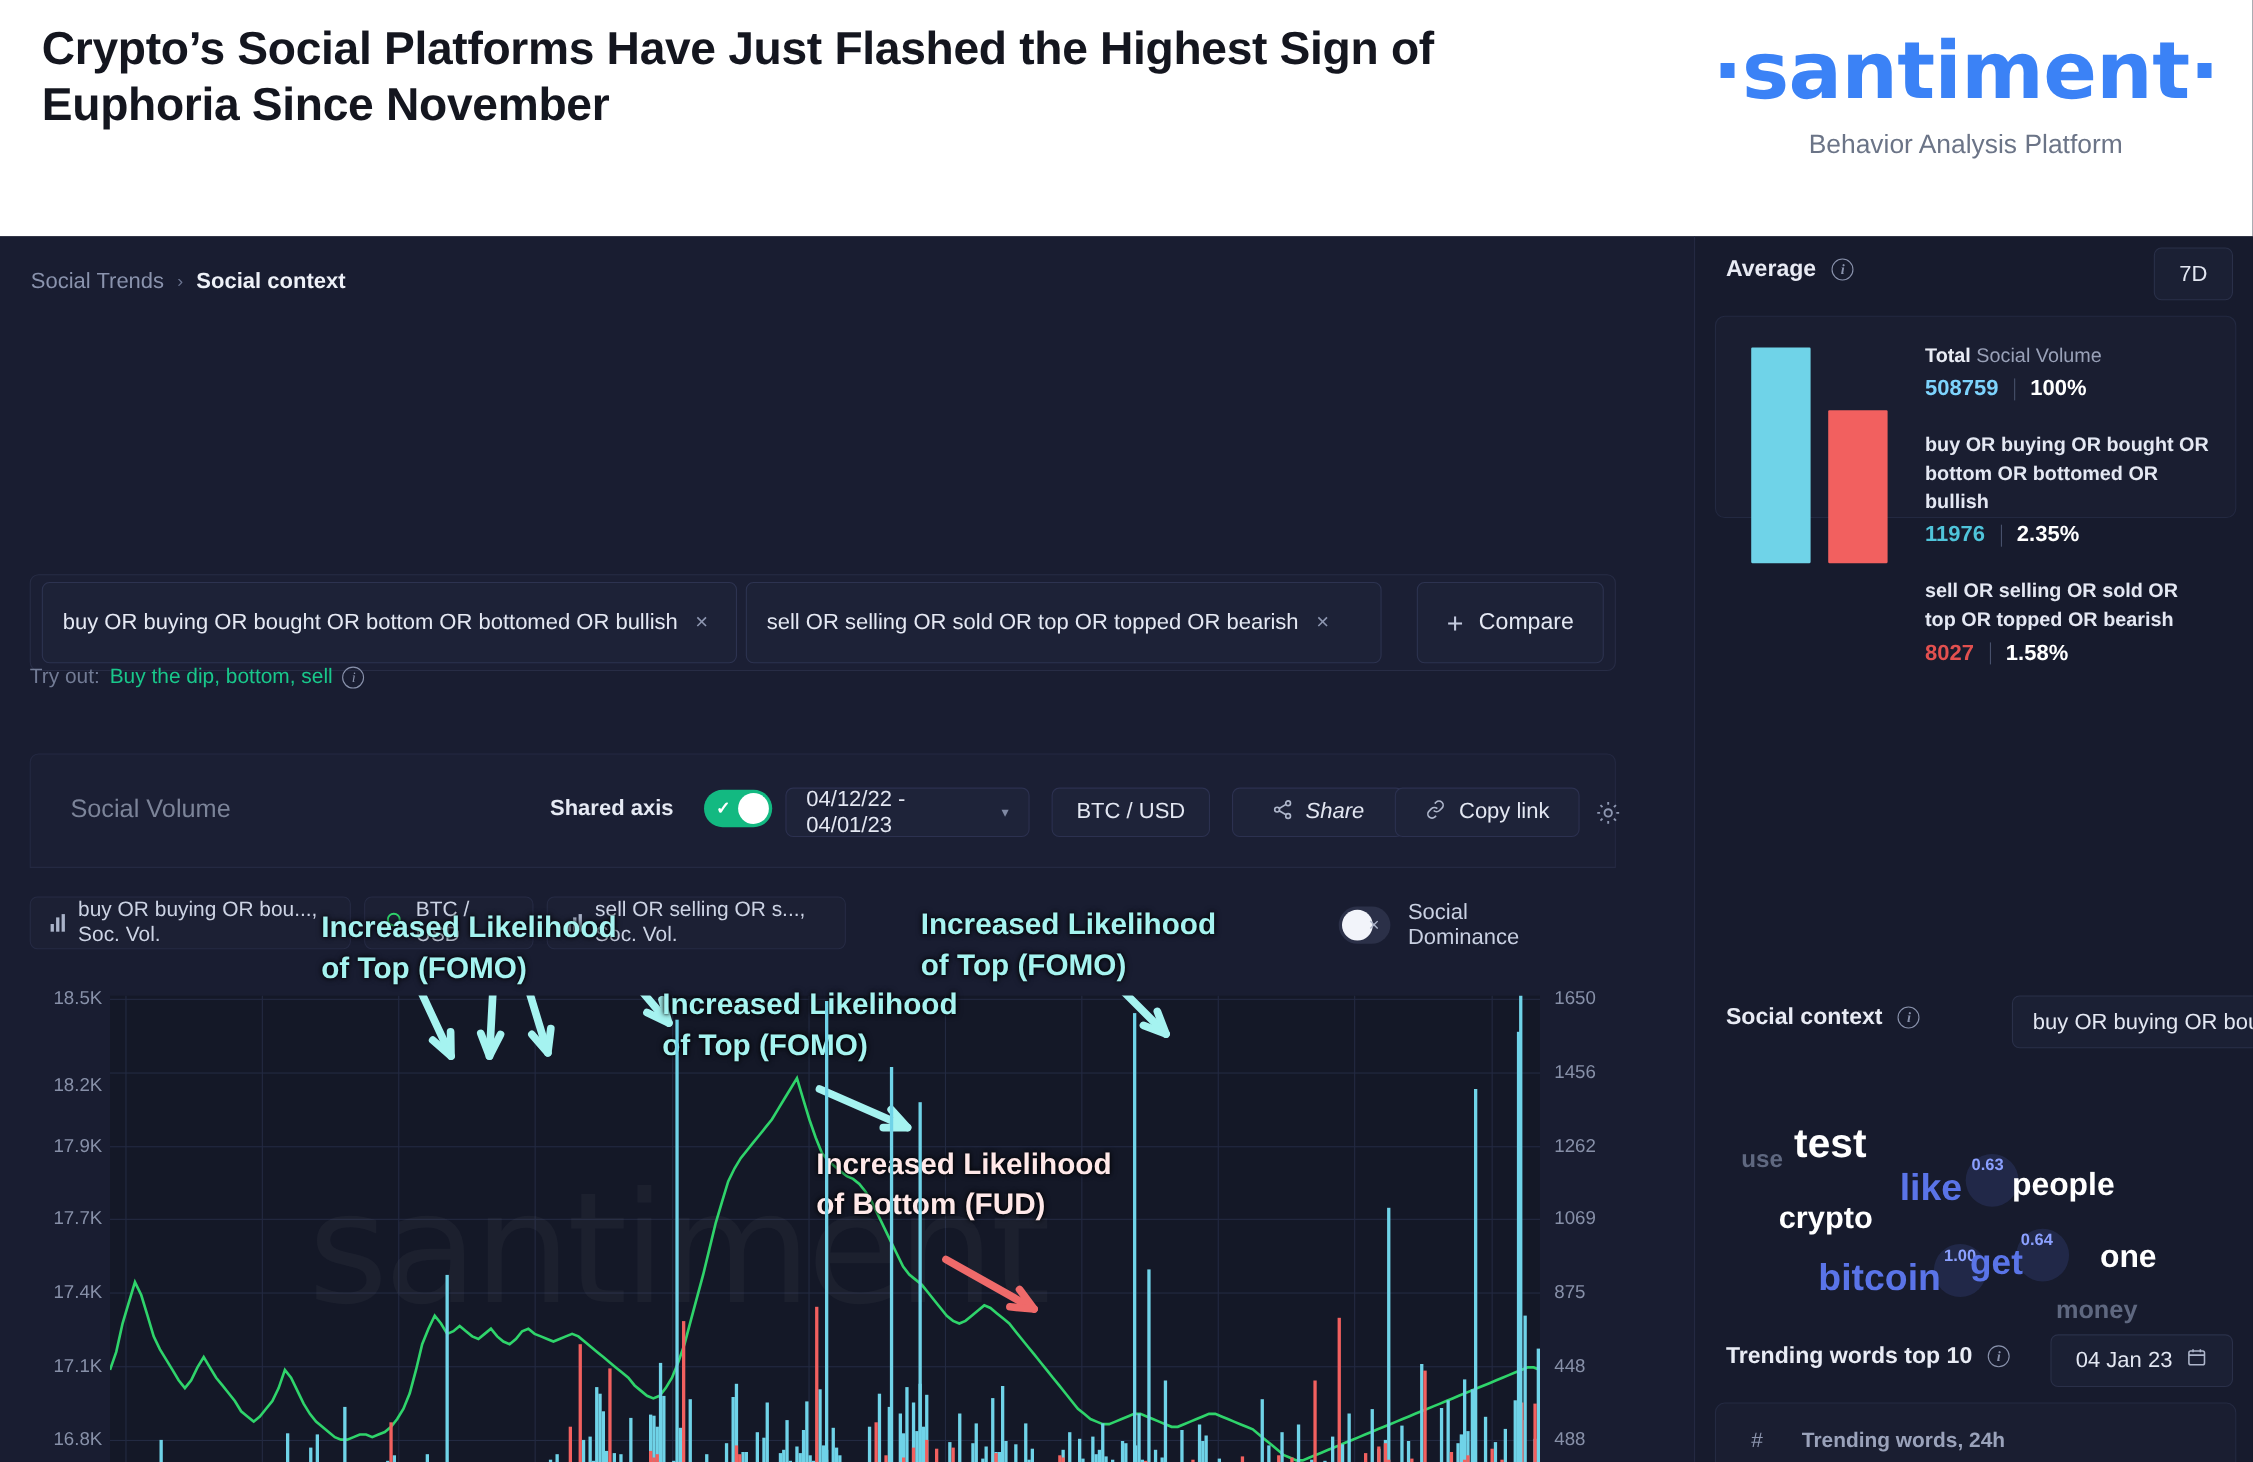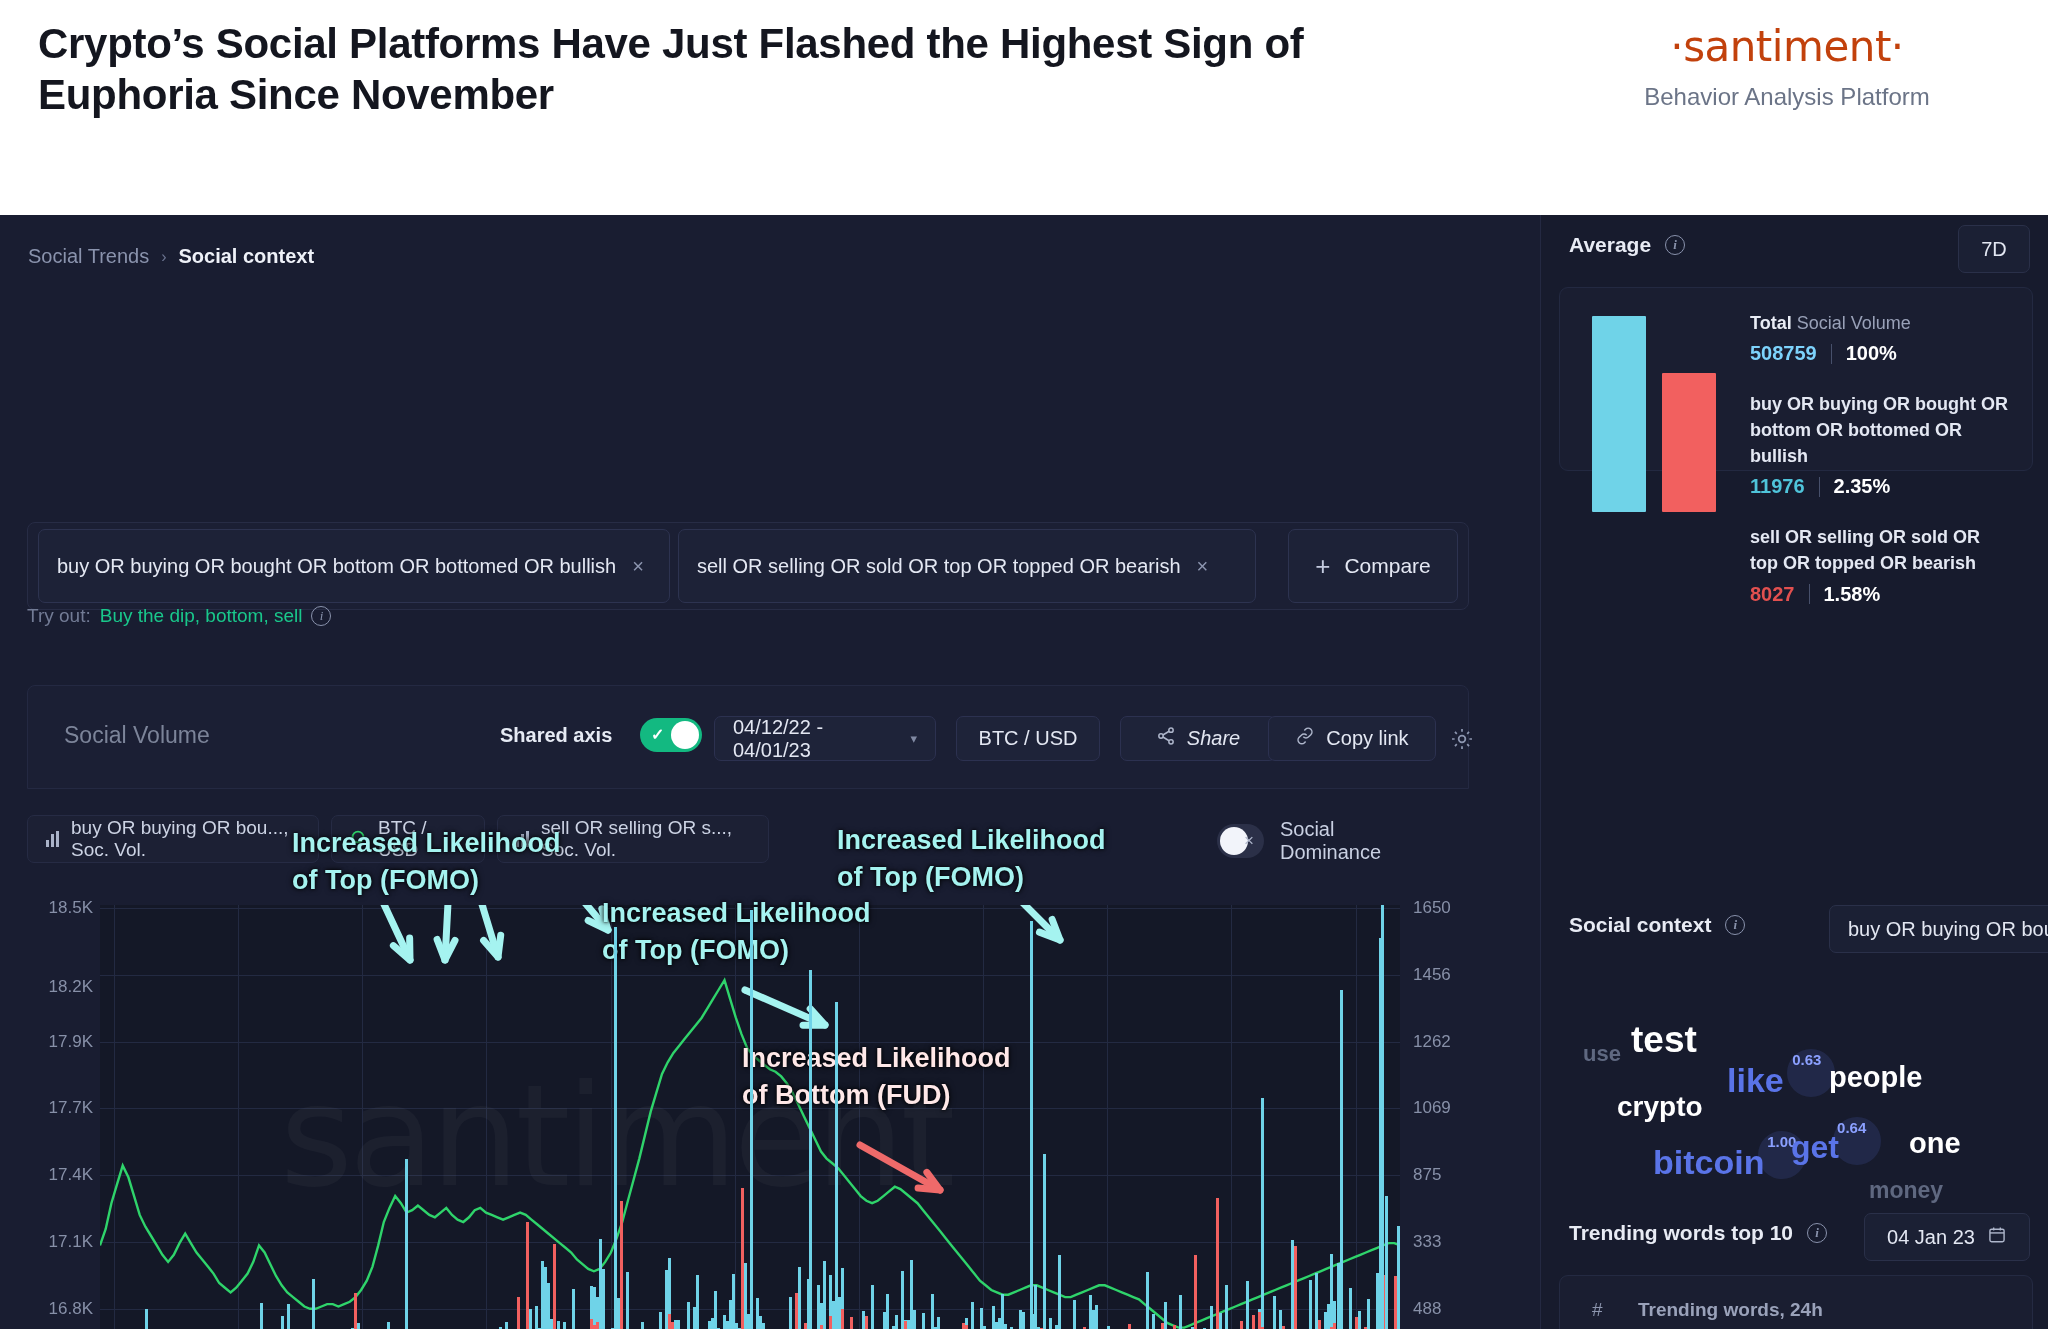--- a/index.html
+++ b/index.html
@@ -20,21 +20,21 @@
     position: absolute; left: 38px; top: 18px; width: 1430px;
     font-size: 42px; font-weight: bold; line-height: 1.22;
     color: #14161f; letter-spacing: -0.3px;
   }
   .header-sub {
     position: absolute; left: 38px; top: 142px; width: 1500px;
     font-size: 33px; color: #7e8aa2; font-weight: 400; letter-spacing: -0.2px;
   }
   .logo-wrap { position: absolute; right: 26px; top: 22px; width: 470px; text-align: center; }
   .logo-text {
-    font-size: 42px; font-weight: 400; color: #c2410c; letter-spacing: -0.5px;
+    font-size: 72px; font-weight: 700; color: #3b82f6; letter-spacing: -0.5px;
     font-family: "DejaVu Sans", sans-serif;
   }
   .logo-sub { margin-top: 12px; font-size: 24px; color: #6b7487; }
 
   
   .app { position: absolute; left: 0; top: 215px; width: 2048px; height: 1114px; background: #161a2c; }
 
   .main-col { position: absolute; left: 0; top: 0; width: 1540px; height: 1114px; background: #191d31; }
   .side-col { position: absolute; left: 1540px; top: 0; width: 508px; height: 1114px; background: #171b2d;
               border-left: 1px solid #242942; }
@@ -533,21 +533,21 @@
             <div class="ytick-l" style="top: 300px;">17.4K</div>
             <div class="ytick-l" style="top: 366.75px;">17.1K</div>
             <div class="ytick-l" style="top: 433.5px;">16.8K</div>
           </div>
         <div id="ytr">
             <div class="ytick-r" style="top: 33px;">1650</div>
             <div class="ytick-r" style="top: 99.75px;">1456</div>
             <div class="ytick-r" style="top: 166.5px;">1262</div>
             <div class="ytick-r" style="top: 233.25px;">1069</div>
             <div class="ytick-r" style="top: 300px;">875</div>
-            <div class="ytick-r" style="top: 366.75px;">333</div>
+            <div class="ytick-r" style="top: 366.75px;">448</div>
             <div class="ytick-r" style="top: 433.5px;">488</div>
           </div>
         <div id="xt"></div>
 
         <div class="annot cyan" style="left:265px;top:-50px">
           <div>Increased Likelihood</div>
           <div>of Top (FOMO)</div>
         </div>
         <div class="annot cyan" style="left:575px;top:20px">
           <div>Increased Likelihood</div>

